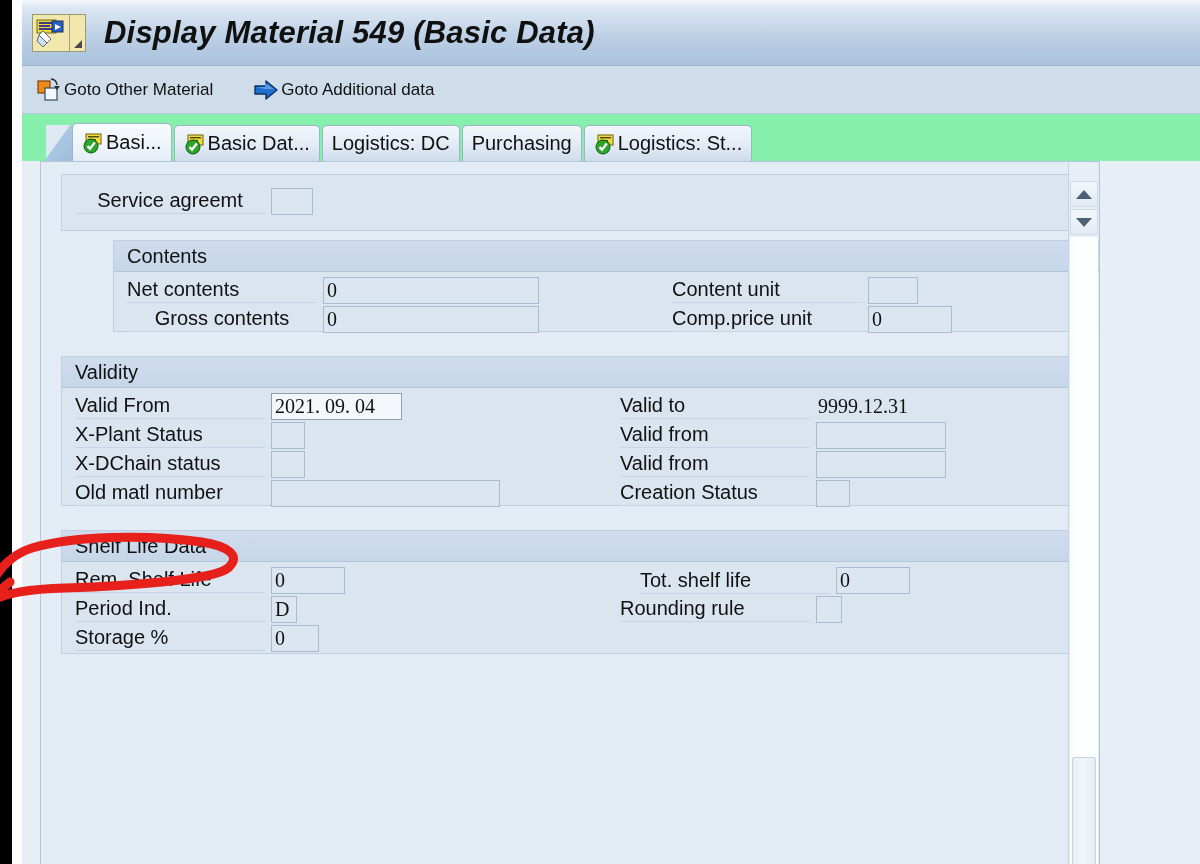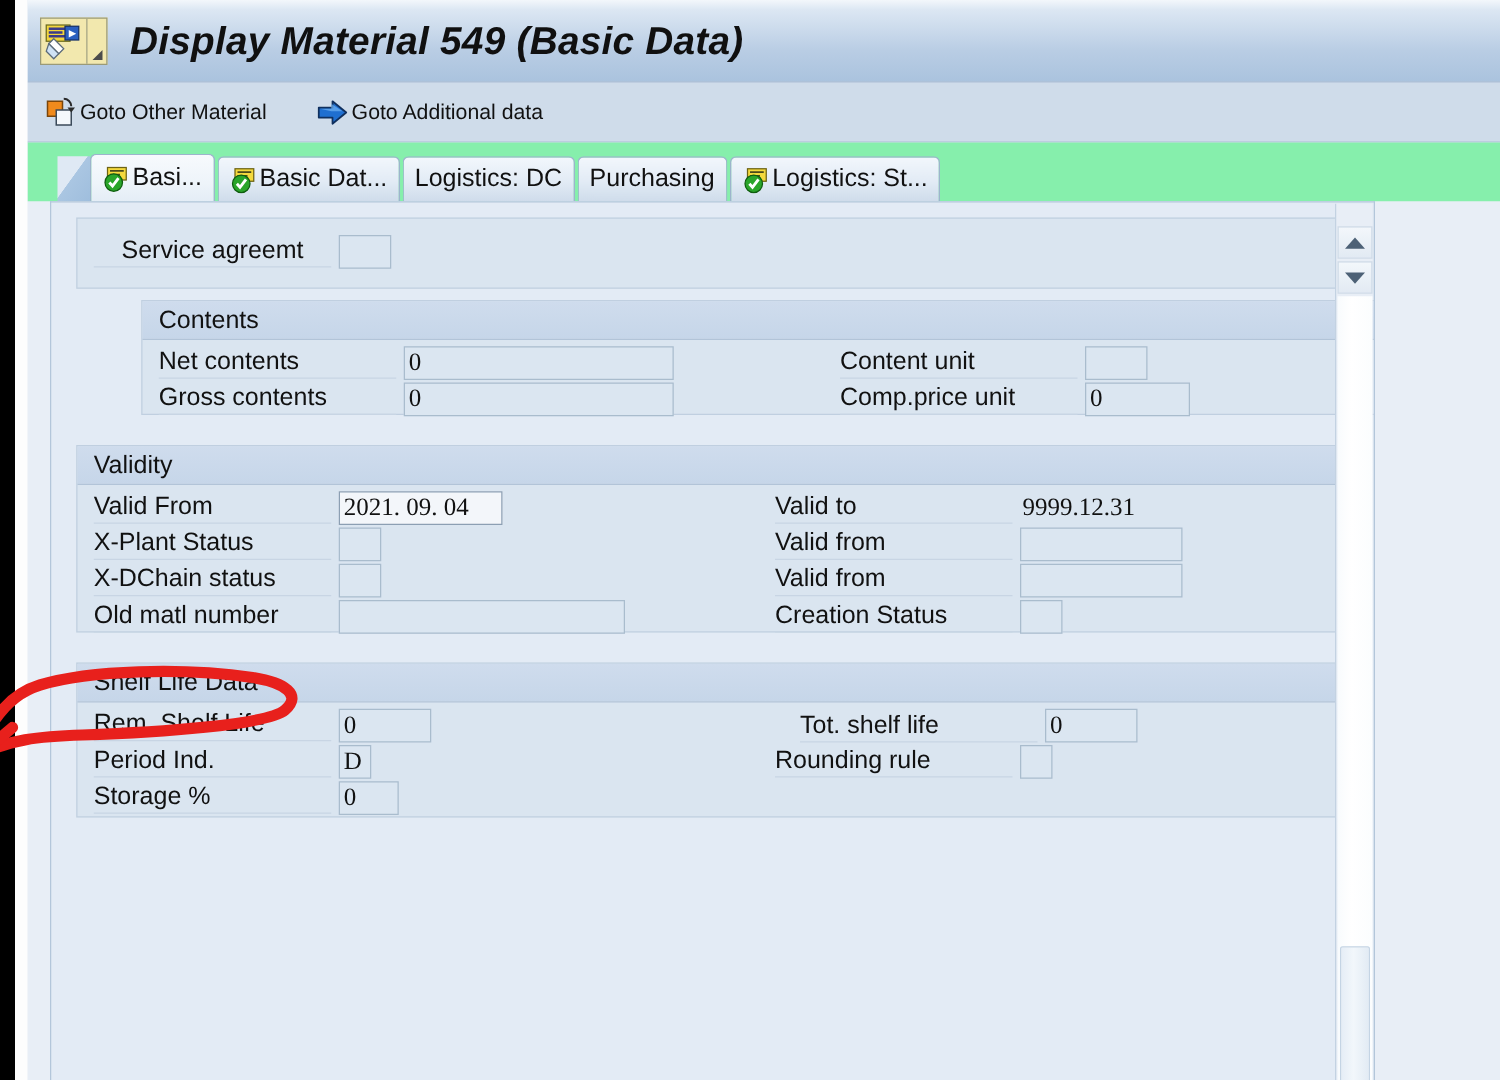--- a/index.html
+++ b/index.html
@@ -455,21 +455,21 @@
               <span class="flabel" style="width:190px;">Net contents</span>
               <span class="finput" style="width:216px;margin-left:6px;">0</span>
             </div>
             <div class="fcell" style="left:558px;">
               <span class="flabel" style="width:190px;">Content unit</span>
               <span class="finput" style="width:50px;margin-left:6px;"></span>
             </div>
           </div>
           <div class="frow">
             <div class="fcell" style="left:13px;">
-              <span class="flabel" style="width:190px;">Gross contents</span>
+              <span class="flabel" style="width:190px;text-align:center;">Gross contents</span>
               <span class="finput" style="width:216px;margin-left:6px;">0</span>
             </div>
             <div class="fcell" style="left:558px;">
               <span class="flabel" style="width:190px;">Comp.price unit</span>
               <span class="finput" style="width:84px;margin-left:6px;">0</span>
             </div>
           </div>
         </div>
       </div>
 

